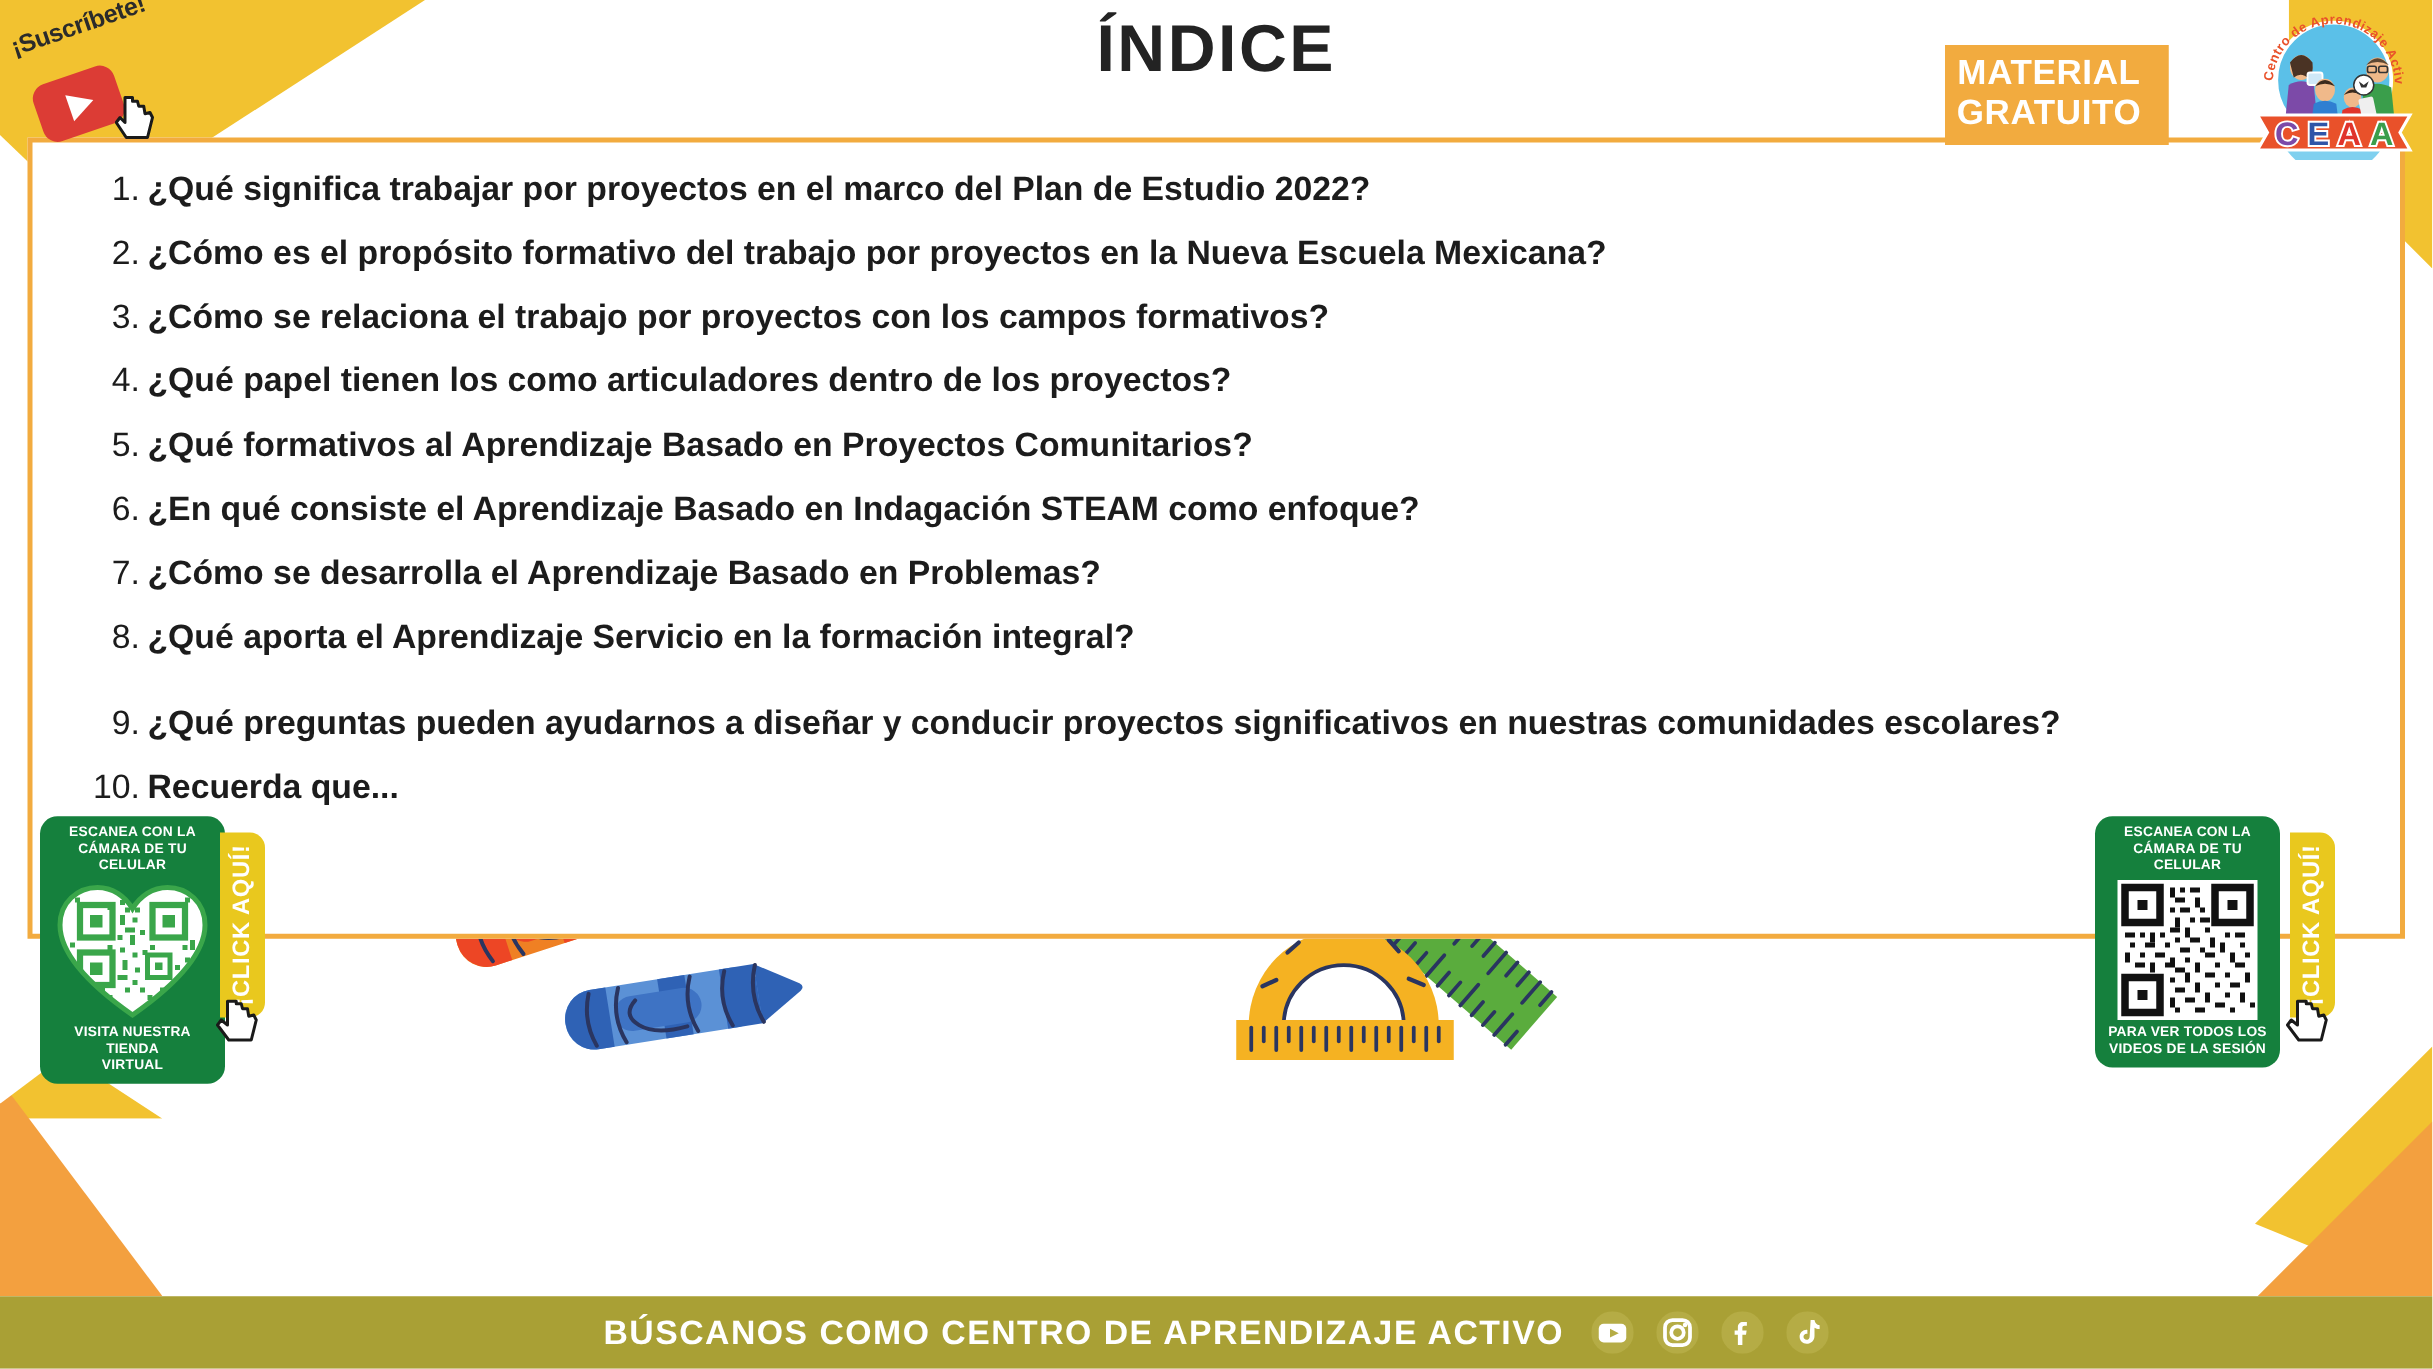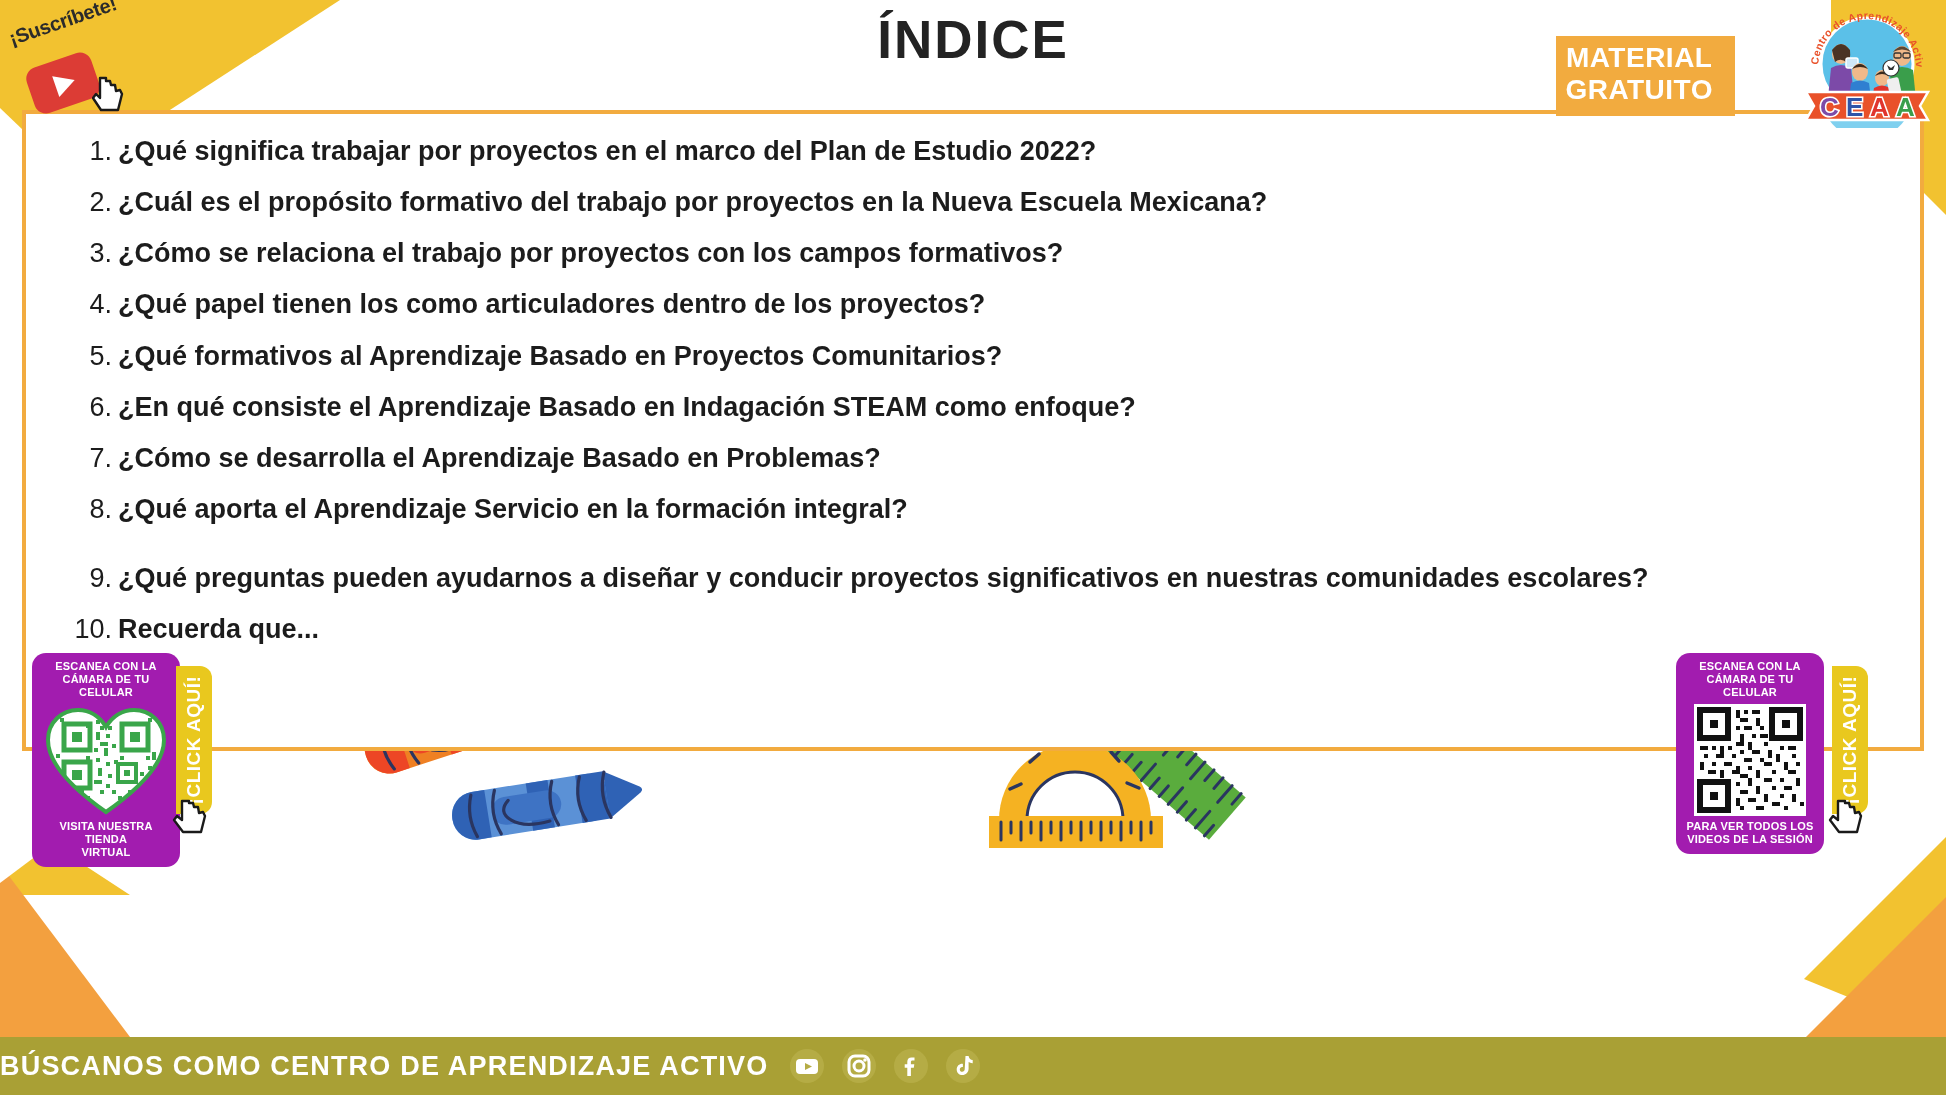--- a/index.html
+++ b/index.html
@@ -147,21 +147,21 @@
     font-weight:normal; color:#1c1c1c;
     font-size:27px;
   }
   ol.index-list > li.justified{ text-align:justify;margin-top:30px; }
   ol.index-list > li.justified .txt{ display:block; }
 
   
   .qr-card{
     position:absolute; z-index:6;
     width:148px;
-    background:#a21caf;
+    background:#15803d;
     border-radius:14px;
     padding:7px 6px 8px 6px;
     text-align:center;
   }
   .qr-card.left{ left:32px; top:653px; }
   .qr-card.right{ right:122px; top:653px; }
   .qr-caption{
     color:#ffffff; font-size:11px; font-weight:bold;
     line-height:1.18; letter-spacing:0.2px;
   }
@@ -185,21 +185,21 @@
   .tab-hand.right{ right:74px; top:793px; }
 
   
   .crayons{ position:absolute; left:352px; top:658px; z-index:4; }
   .supplies{ position:absolute; left:985px; top:650px; z-index:4; }
 
   
   .footer-bar{
     position:absolute; left:0; bottom:0; width:1946px; height:58px;
     background:#a9a035; z-index:8;
-    display:flex; align-items:center; justify-content:flex-start; gap:22px;
+    display:flex; align-items:center; justify-content:center; gap:22px;
   }
   .footer-text{
     color:#ffffff; font-size:27px; font-weight:bold; letter-spacing:1.2px;
   }
   .social-row{ display:flex; align-items:center; gap:18px; }
   .social-icon{ width:34px; height:34px; display:block; }
 </style>
 </head>
 <body>
 
@@ -277,21 +277,21 @@
         <text x="44" y="110" fill="#2f55a8">E</text>
         <text x="68" y="110" fill="#e0342c">A</text>
         <text x="94" y="110" fill="#3a9e4b">A</text>
       </g>
     </svg>
   </div>
 
   <div class="list-frame">
     <ol class="index-list">
       <li><span class="txt">¿Qué significa trabajar por proyectos en el marco del Plan de Estudio 2022?</span></li>
-      <li><span class="txt">¿Cuál es el propósito formativo del trabajo por proyectos en la Nueva Escuela Mexicana?</span></li>
+      <li><span class="txt">¿Cómo es el propósito formativo del trabajo por proyectos en la Nueva Escuela Mexicana?</span></li>
       <li><span class="txt">¿Cómo se relaciona el trabajo por proyectos con los campos formativos?</span></li>
       <li><span class="txt">¿Qué papel tienen los como articuladores dentro de los proyectos?</span></li>
       <li><span class="txt">¿Qué formativos al Aprendizaje Basado en Proyectos Comunitarios?</span></li>
       <li><span class="txt">¿En qué consiste el Aprendizaje Basado en Indagación STEAM como enfoque?</span></li>
       <li><span class="txt">¿Cómo se desarrolla el Aprendizaje Basado en Problemas?</span></li>
       <li><span class="txt">¿Qué aporta el Aprendizaje Servicio en la formación integral?</span></li>
       <li class="justified">
           <span class="txt">¿Qué preguntas pueden ayudarnos a diseñar y conducir proyectos significativos en nuestras comunidades escolares?</span>
         </li>
       <li><span class="txt">Recuerda que...</span></li>

